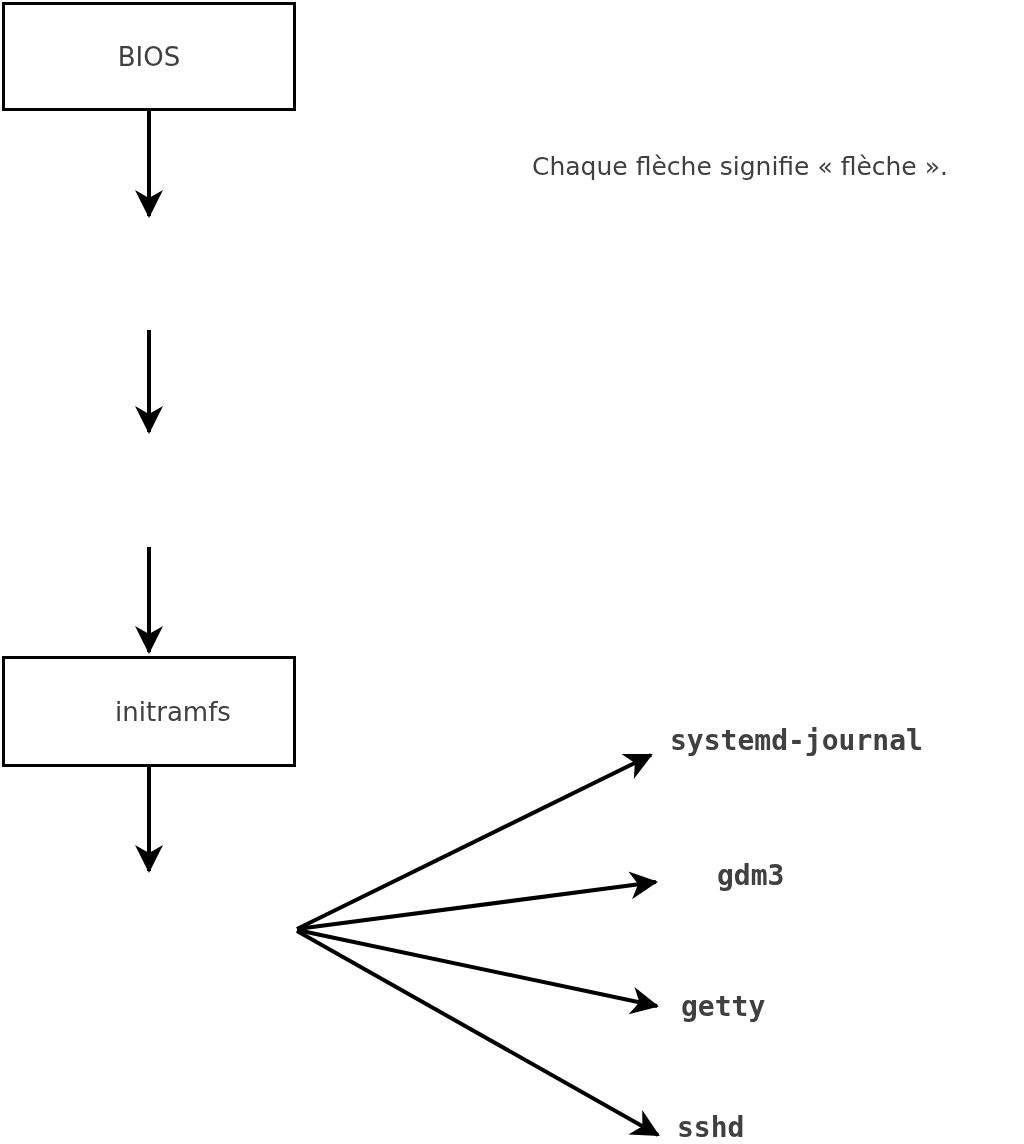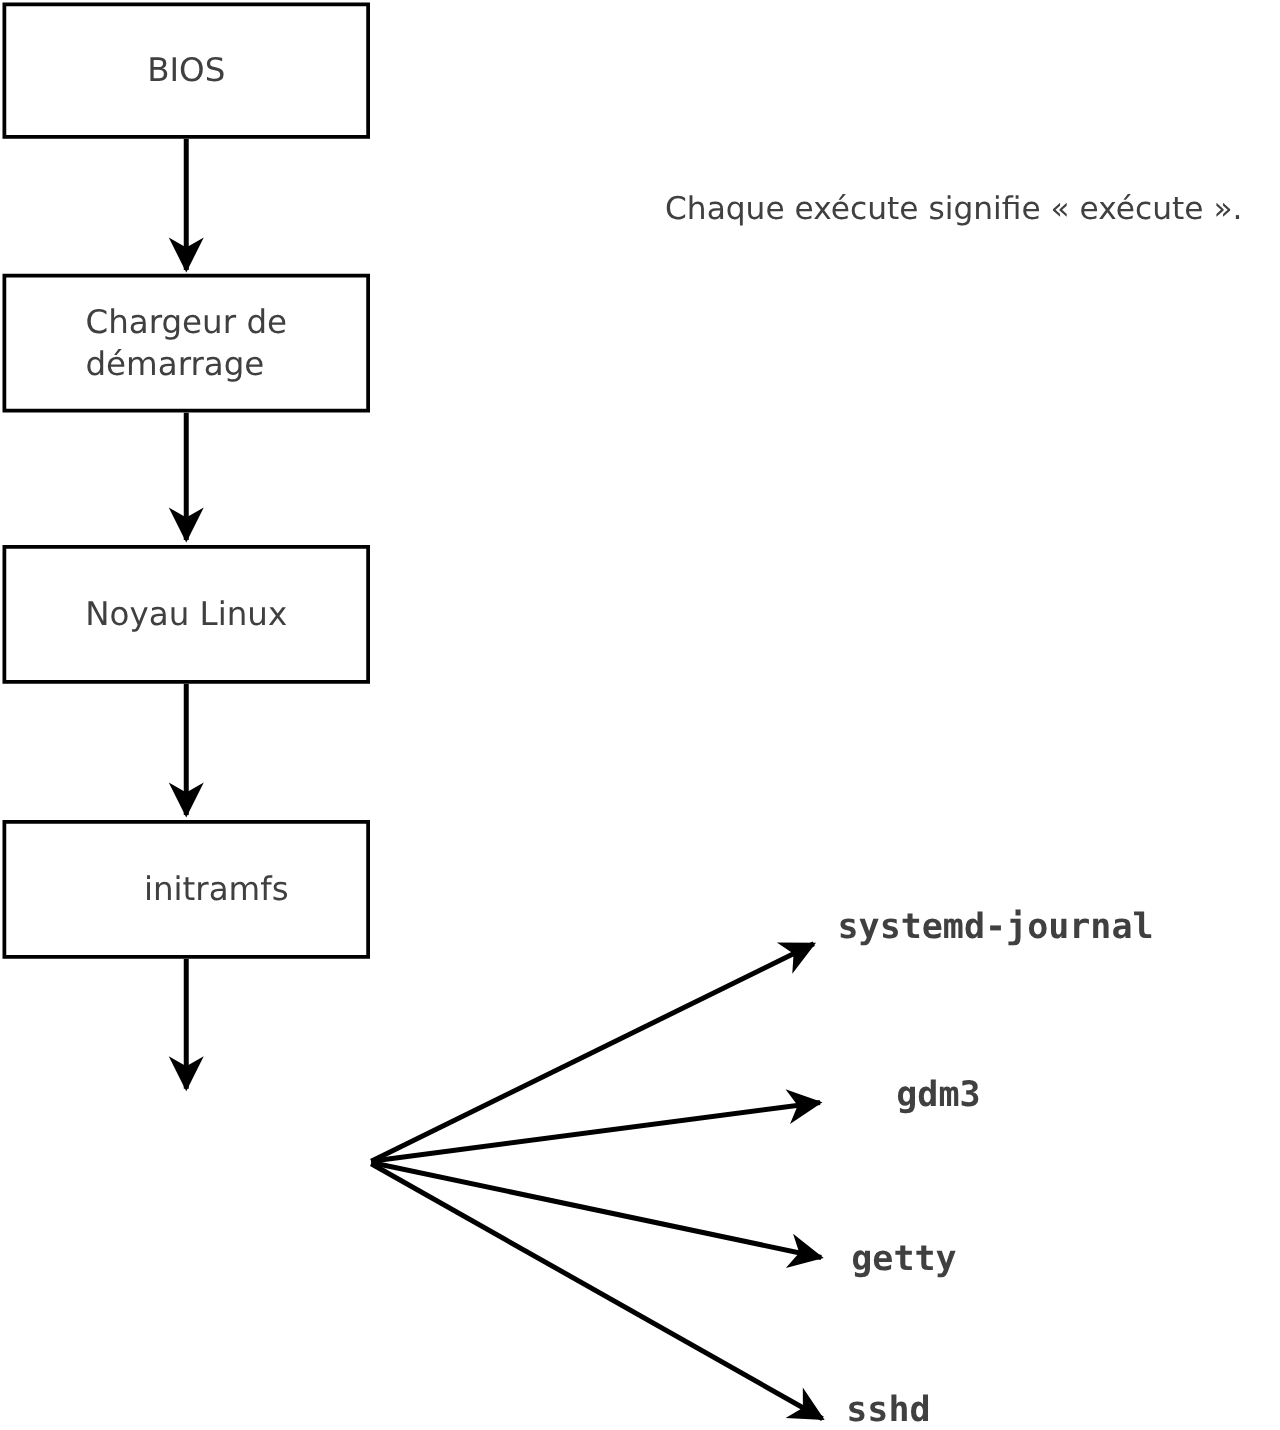--- a/index.html
+++ b/index.html
@@ -90,35 +90,28 @@
     <line x1="297" y1="929" x2="651" y2="755" stroke-width="4" marker-end="url(#ah)" stroke="#000000"></line>
     <line x1="297" y1="929" x2="656" y2="882" stroke-width="4" marker-end="url(#ah)" stroke="#000000"></line>
     <line x1="297" y1="930" x2="657" y2="1006" stroke-width="4" marker-end="url(#ah)" stroke="#000000"></line>
     <line x1="297" y1="931" x2="658" y2="1135" stroke-width="4" marker-end="url(#ah)" stroke="#000000"></line>
   </svg>
 
   <div class="node node-bios">
     <span class="node-label">BIOS</span>
   </div>
 
-  <div class="node node-bootloader">
-    <span class="node-label">Chargeur de
-démarrage</span>
-  </div>
 
-  <div class="node node-kernel">
-    <span class="node-label">Noyau Linux</span>
-  </div>
 
   <div class="node node-initramfs">
     <span class="node-label">initramfs</span>
   </div>
 
 
-  <div class="caption">Chaque exécute signifie « exécute ».</div>
+  <div class="caption">Chaque flèche signifie « flèche ».</div>
 
   <div class="service-label svc-journal">systemd-journal</div>
 
   <div class="service-label svc-gdm3">gdm3</div>
 
   <div class="service-label svc-getty">getty</div>
 
   <div class="service-label svc-sshd">sshd</div>
 
 </div>

